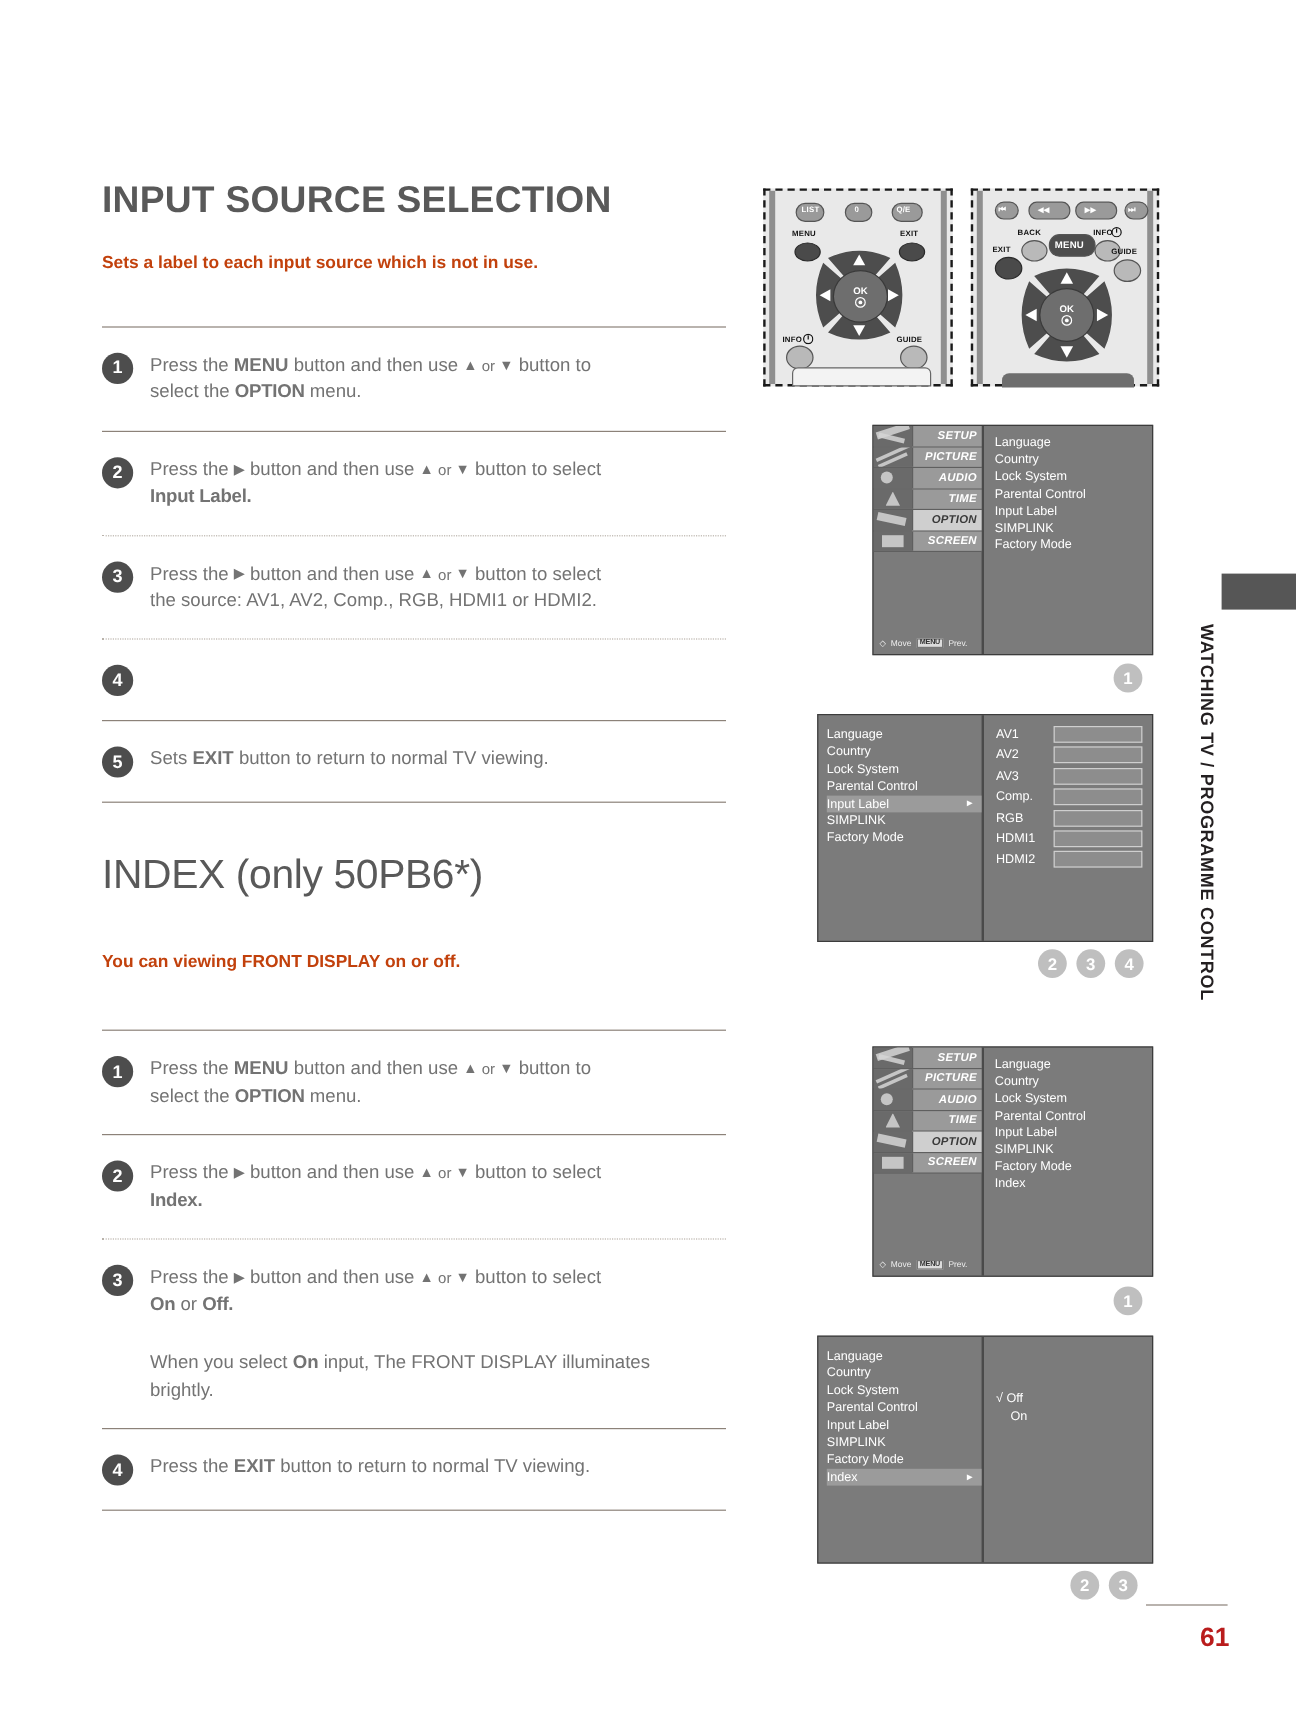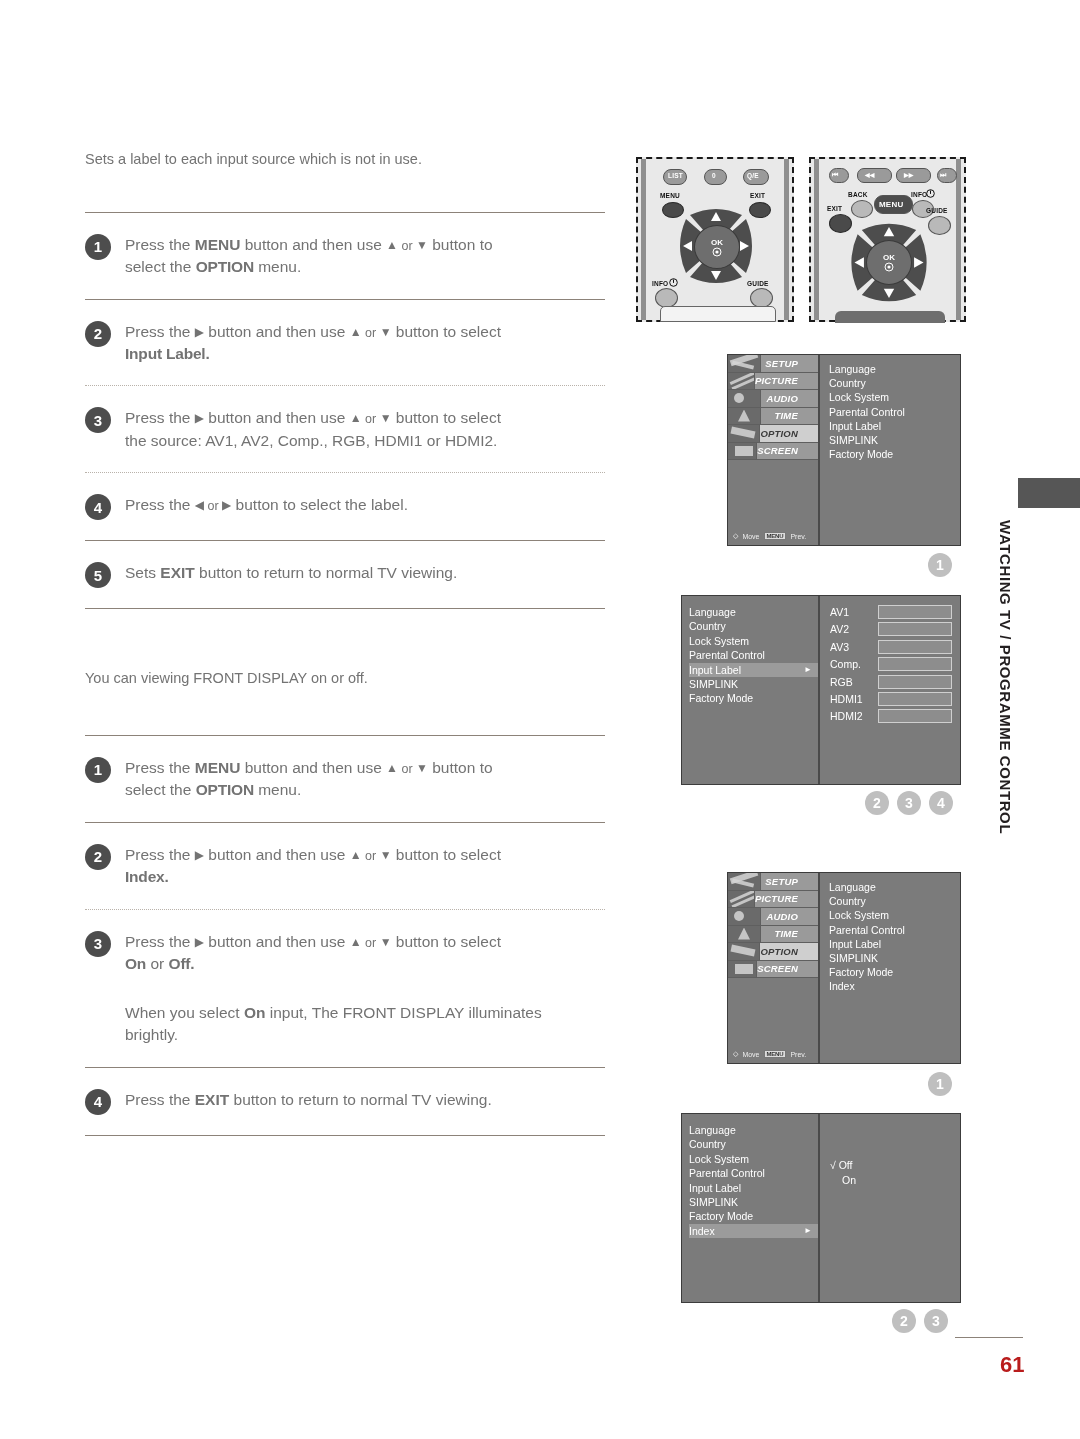--- a/index.html
+++ b/index.html
@@ -13,21 +13,21 @@
   
   .left{position:absolute;left:85px;top:150px;width:520px;}
 
   h1.sect-title{
     font-size:31px;font-weight:700;letter-spacing:.2px;
     color:#595959;margin:0 0 26px 0;line-height:1.1;
   }
   h1.sect-title.light{font-weight:400;color:#595959;font-size:34px;letter-spacing:-.3px;}
 
   p.lead{
-    font-size:14.5px;font-weight:400;color:#737373;margin:0;line-height:1.35;
+    font-size:14.5px;font-weight:700;color:#c2410c;margin:0;line-height:1.35;
   }
 
   .rule{border:0;border-top:1px solid #8c8279;margin:0;height:0;}
   .rule.dotted{border-top:1px dotted #b9b2aa;}
 
   .steps{margin-top:0;}
   .step{display:flex;align-items:flex-start;gap:14px;padding:20px 0 20px 0;}
   .badge{
     flex:0 0 auto;width:26px;height:26px;border-radius:50%;
     background:#4d4d4d;color:#ffffff;font-size:15px;font-weight:700;
@@ -61,21 +61,21 @@
   
   .osd{position:absolute;background:#7b7b7b;border:1px solid #3c3c3c;box-sizing:border-box;}
   .osd .inner{display:flex;height:100%;}
   .osd-left{width:92px;box-sizing:border-box;border-right:2px solid #4a4a4a;
             position:relative;display:flex;flex-direction:column;}
   .tabrow{display:flex;align-items:stretch;height:16.5px;border-bottom:1px solid #5f5f5f;}
   .tabthumb{width:32px;background:#6a6a6a;position:relative;overflow:hidden;}
   .tabthumb i{position:absolute;display:block;background:#d5d5d5;opacity:.85;}
   .tabname{flex:1;background:#9a9a9a;color:#ffffff;font-style:italic;font-weight:700;
            font-size:9.5px;display:flex;align-items:center;justify-content:flex-end;
-           padding-right:20px;letter-spacing:.2px;border-left:1px solid #5f5f5f;}
+           padding-right:4px;letter-spacing:.2px;border-left:1px solid #5f5f5f;}
   .tabrow.active .tabname{background:#cfcfcf;color:#3a3a3a;}
   .osd-foot{margin-top:auto;display:flex;align-items:center;gap:4px;
             padding:0 0 5px 5px;font-size:7px;color:#efefef;}
   .menukey{background:#dcdcdc;color:#333;font-size:6px;font-weight:700;
            padding:0px 2px;border:1px solid #777;letter-spacing:-.2px;}
   .osd-right{flex:1;padding:7px 0 0 9px;box-sizing:border-box;}
   .osd-item{color:#ffffff;font-size:10.5px;line-height:14.2px;white-space:nowrap;font-weight:400;}
 
   
   .osd2 .s-left{width:138px;box-sizing:border-box;border-right:2px solid #4a4a4a;
@@ -106,20 +106,21 @@
   .pagerule{position:absolute;left:955px;top:1337px;width:68px;border-top:1px solid #8c8279;}
   .pageno{position:absolute;left:1000px;top:1352px;font-size:22px;font-weight:700;color:#b91c1c;}
 </style>
 </head>
 <body>
 
 <div class="page">
 
   <div class="left">
 
+    <h1 class="sect-title">INPUT SOURCE SELECTION</h1>
     <p class="lead">Sets a label to each input source which is not in use.</p>
 
     <div style="height:42px"></div>
     <hr class="rule">
 
     <div class="steps">
 
       <div class="step">
         <div class="badge">1</div>
         <div class="step-body">
@@ -145,38 +146,36 @@
         <div class="step-body">
           <span>Press the </span><span class="arrow">▶</span><span> button and then use </span><span class="arrow">▲</span><span class="smor"> or </span><span class="arrow">▼</span><span> button to select</span><br>
           <span>the source: AV1, AV2, Comp., RGB, HDMI1 or HDMI2.</span>
         </div>
       </div>
 
       <hr class="rule dotted">
 
       <div class="step">
         <div class="badge">4</div>
-        <div class="step-body">
-          <span>Press the </span><span class="arrow">◀</span><span class="smor"> or </span><span class="arrow">▶</span><span> button to select the label.</span>
-        </div>
       </div>
 
       <hr class="rule">
 
       <div class="step">
         <div class="badge">5</div>
         <div class="step-body">
           <span>Sets </span><b>EXIT</b><span> button to return to normal TV viewing.</span>
         </div>
       </div>
 
       <hr class="rule">
     </div>
 
     <div style="height:42px"></div>
+    <h1 class="sect-title light">INDEX (only 50PB6*)</h1>
     <div style="height:18px"></div>
     <p class="lead">You can viewing FRONT DISPLAY on or off.</p>
     <div style="height:46px"></div>
     <hr class="rule">
 
     <div class="steps">
 
       <div class="step">
         <div class="badge">1</div>
         <div class="step-body">

